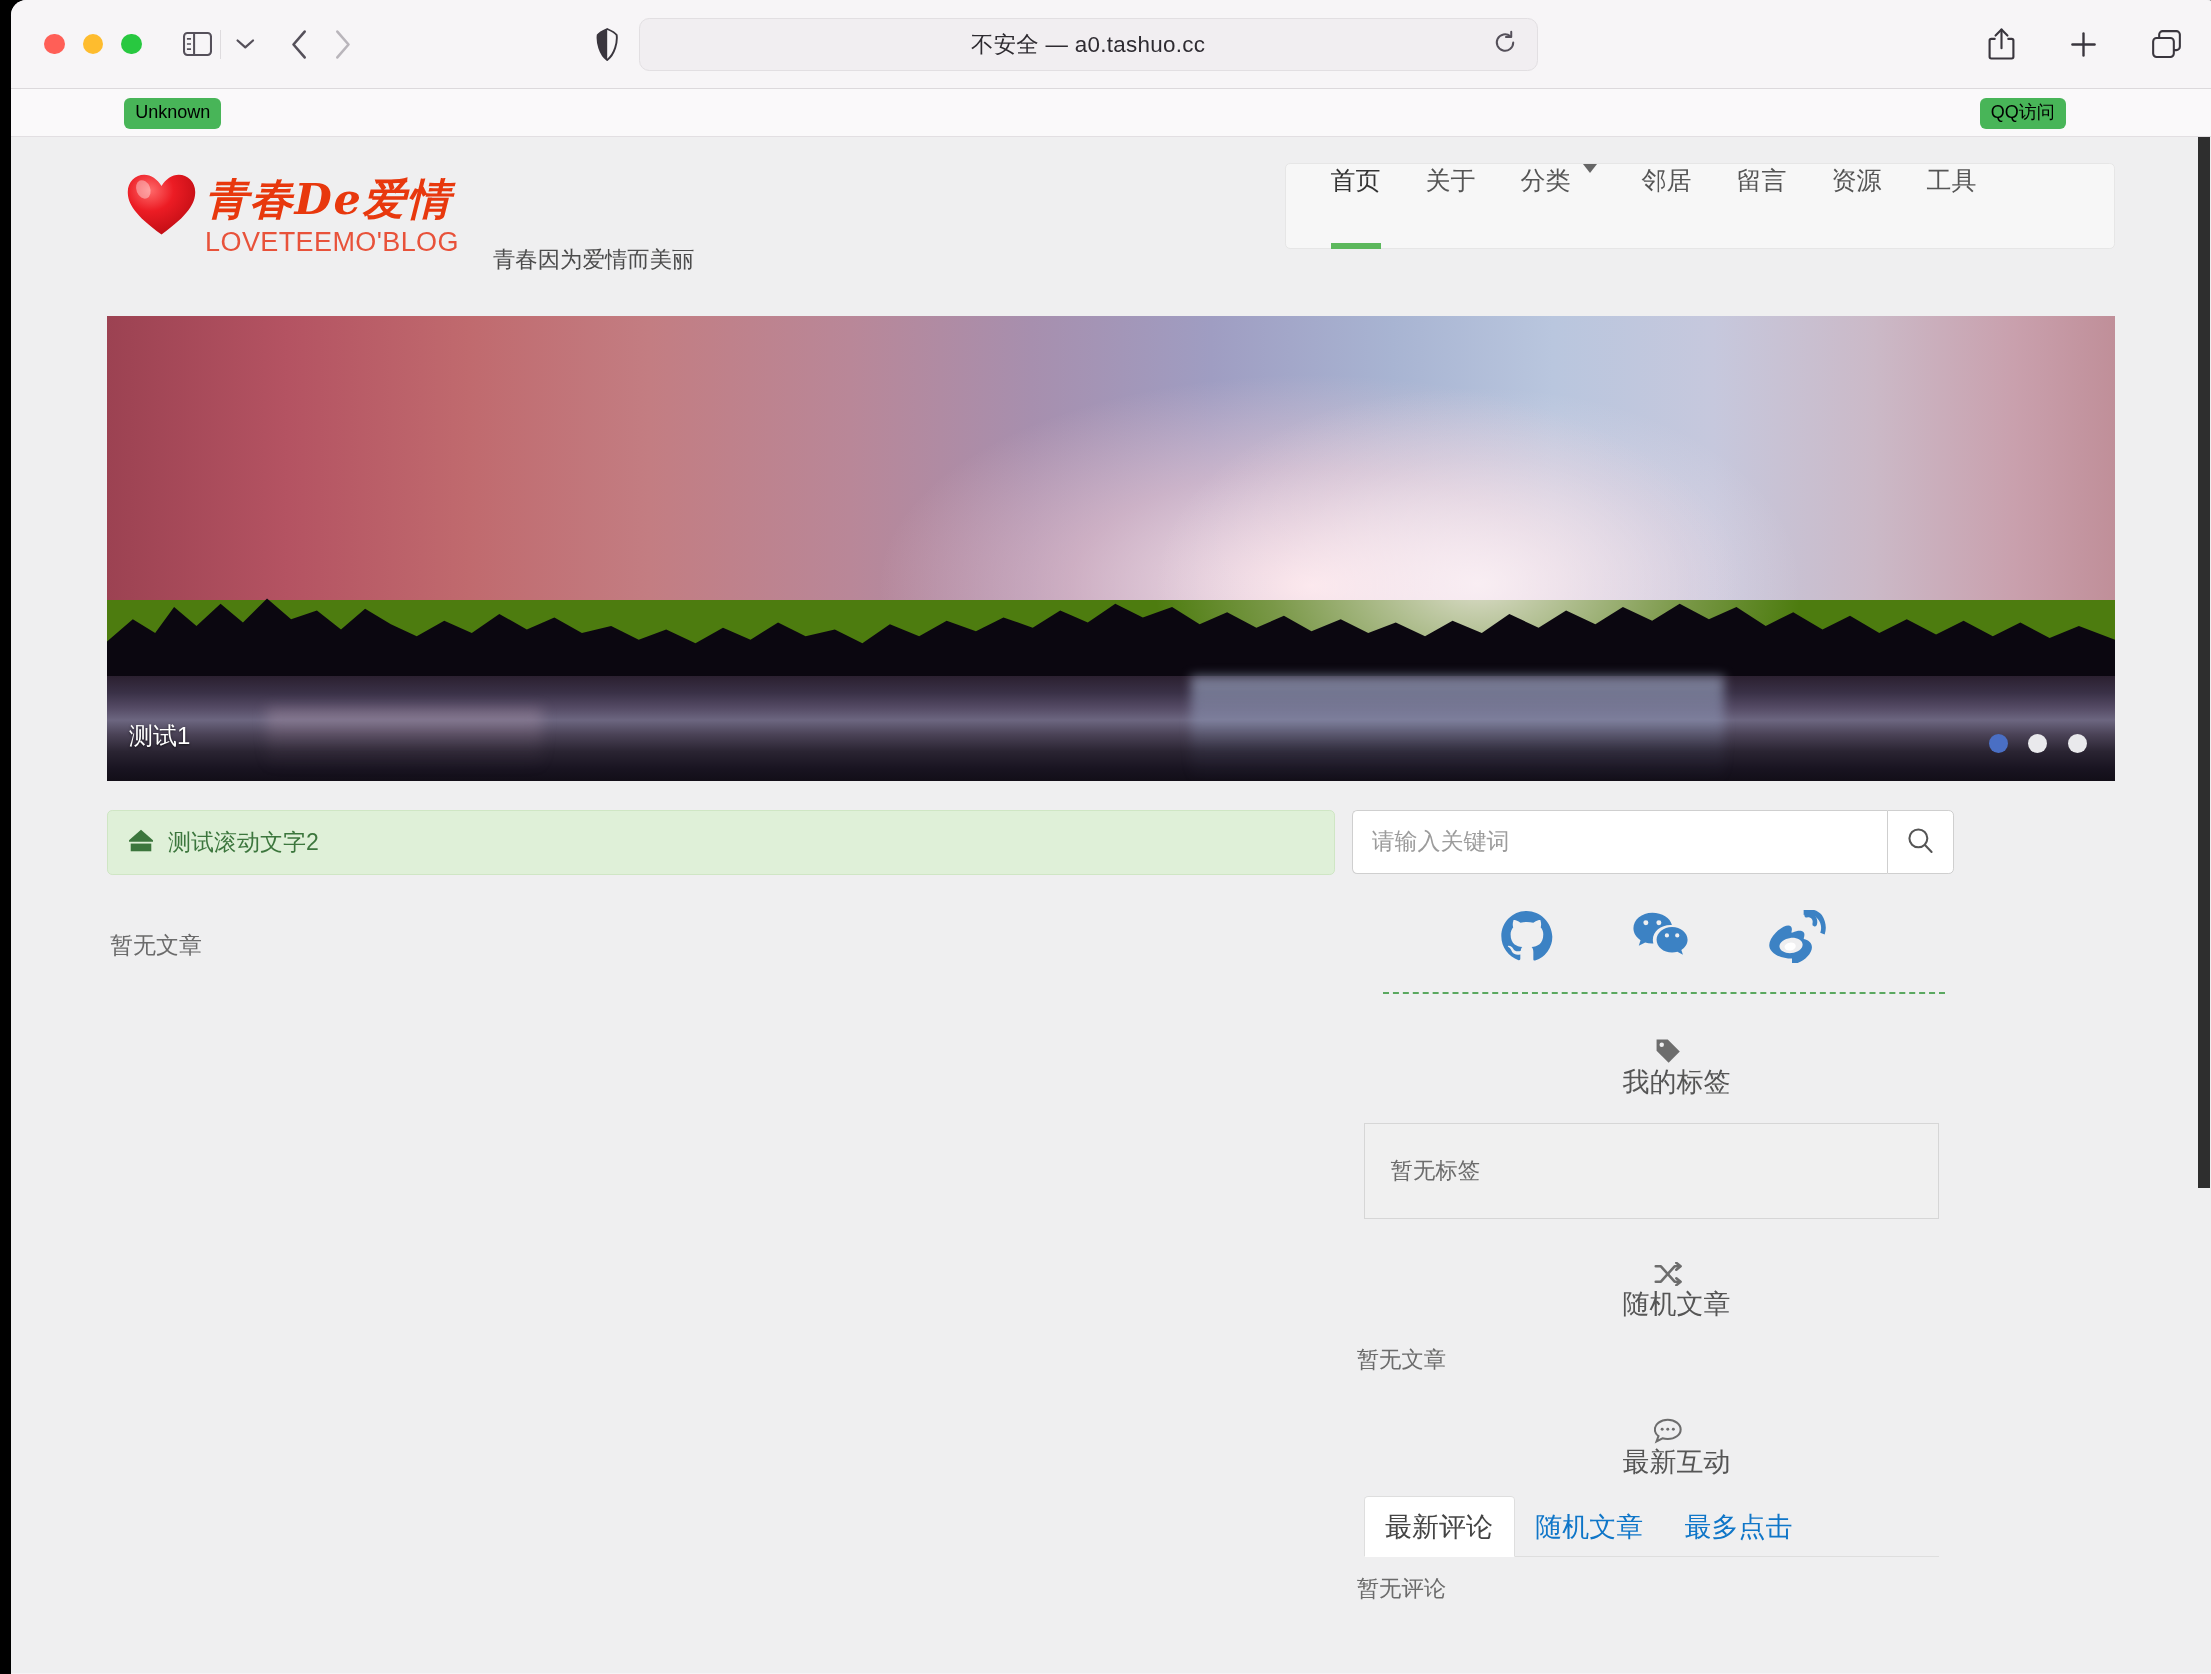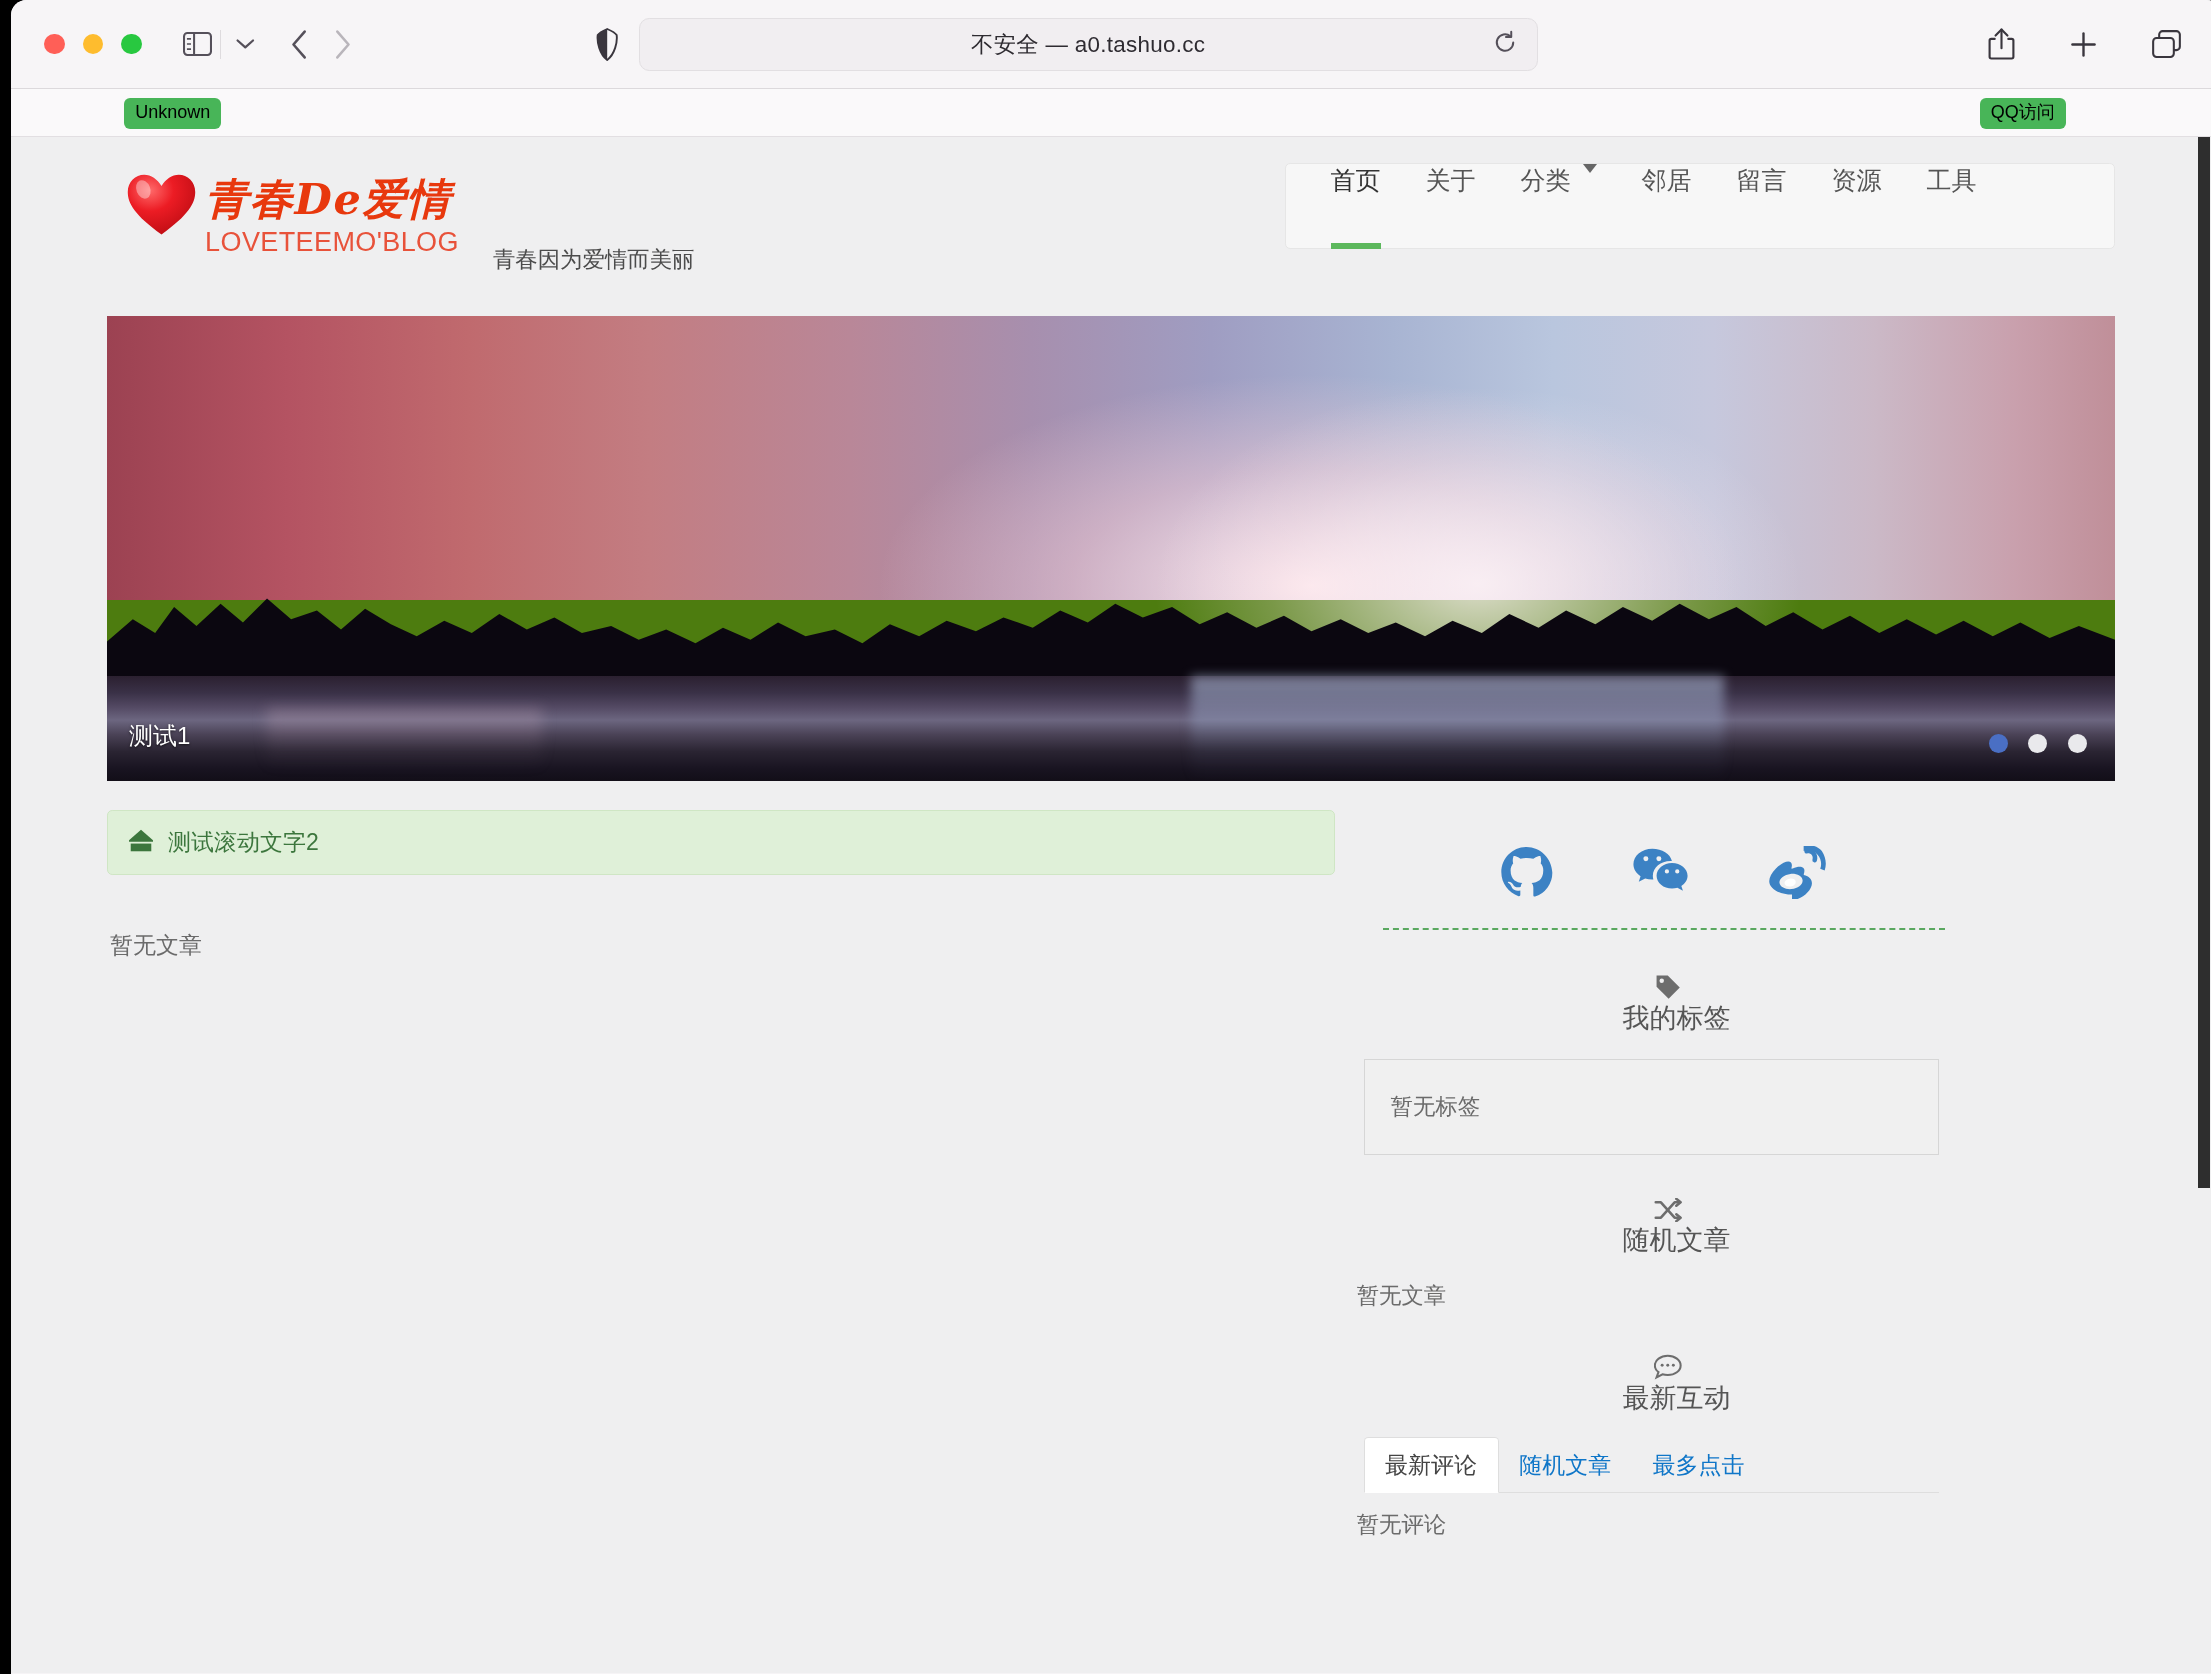--- a/index.html
+++ b/index.html
@@ -306,21 +306,21 @@
   #random-empty { margin-top: 22.4px; margin-left: 5.2px; font-size: 22.4px; color: #6b6b6b; }
 
   #interact-tabs {
     margin-top: 24px; margin-left: 12px;
     width: 575px;
     display: flex; align-items: flex-end;
     border-bottom: 0.9px solid #dedede;
     height: 53px;
   }
   .itab {
-    font-size: 23px;
+    font-size: 27px;
     padding: 12px 20.6px 11.2px;
     color: #0f76c8;
     cursor: pointer;
     white-space: nowrap;
   }
   .itab.active {
     color: #444;
     background: #fff;
     border: 0.9px solid #dedede;
     border-bottom: 0.9px solid #fff;
@@ -495,20 +495,31 @@
                   <rect x="3" y="17" width="24" height="9"></rect>
                 </svg>
               </span>
               <span id="notice-text">测试滚动文字2</span>
             </div>
             <div id="no-article">暂无文章</div>
           </div>
 
           <div id="side-col">
 
+            <div id="search-row">
+              <input id="search-input" type="text" placeholder="请输入关键词" style="">
+              <div id="search-button">
+                <span>
+                  <svg width="29" height="29" viewBox="0 0 34 34" fill="none" stroke="#555" stroke-width="2.4" stroke-linecap="round">
+                    <circle cx="14.5" cy="14.5" r="10.5"></circle>
+                    <line x1="22.5" y1="22.5" x2="30" y2="30.5"></line>
+                  </svg>
+                </span>
+              </div>
+            </div>
 
             <div id="social-row">
               <a class="social-icon">
                 <svg width="53" height="53" viewBox="0 0 24 24" fill="currentColor">
                   <path d="M12 .5C5.7.5.6 5.6.6 11.9c0 5 3.3 9.3 7.8 10.8.6.1.8-.2.8-.6v-2c-3.2.7-3.9-1.5-3.9-1.5-.5-1.3-1.3-1.7-1.3-1.7-1.1-.7.1-.7.1-.7 1.2.1 1.8 1.2 1.8 1.2 1 1.8 2.8 1.3 3.5 1 .1-.8.4-1.3.7-1.6-2.6-.3-5.3-1.3-5.3-5.8 0-1.3.5-2.3 1.2-3.2-.1-.3-.5-1.5.1-3.2 0 0 1-.3 3.2 1.2a11 11 0 0 1 5.8 0c2.2-1.5 3.2-1.2 3.2-1.2.6 1.7.2 2.9.1 3.2.8.9 1.2 1.9 1.2 3.2 0 4.5-2.7 5.5-5.3 5.8.4.4.8 1.1.8 2.2v3.3c0 .4.2.7.8.6a11.4 11.4 0 0 0 7.8-10.8C23.4 5.6 18.3.5 12 .5z"></path>
                 </svg>
               </a>
               <a class="social-icon">
                 <svg width="57" height="50" viewBox="0 0 32 28" fill="currentColor">
                   <path d="M11.4 1C5.5 1 .8 4.9.8 9.7c0 2.7 1.6 5.1 4 6.7l-1 3.1 3.6-1.8c1.2.3 2.5.5 3.9.5h.7a7.7 7.7 0 0 1-.3-2.1c0-4.6 4.4-8.3 9.9-8.3h.8C21.5 4 16.9 1 11.4 1zM7.8 7.9a1.4 1.4 0 1 1 0-2.8 1.4 1.4 0 0 1 0 2.8zm7.3 0a1.4 1.4 0 1 1 0-2.8 1.4 1.4 0 0 1 0 2.8z"></path>

